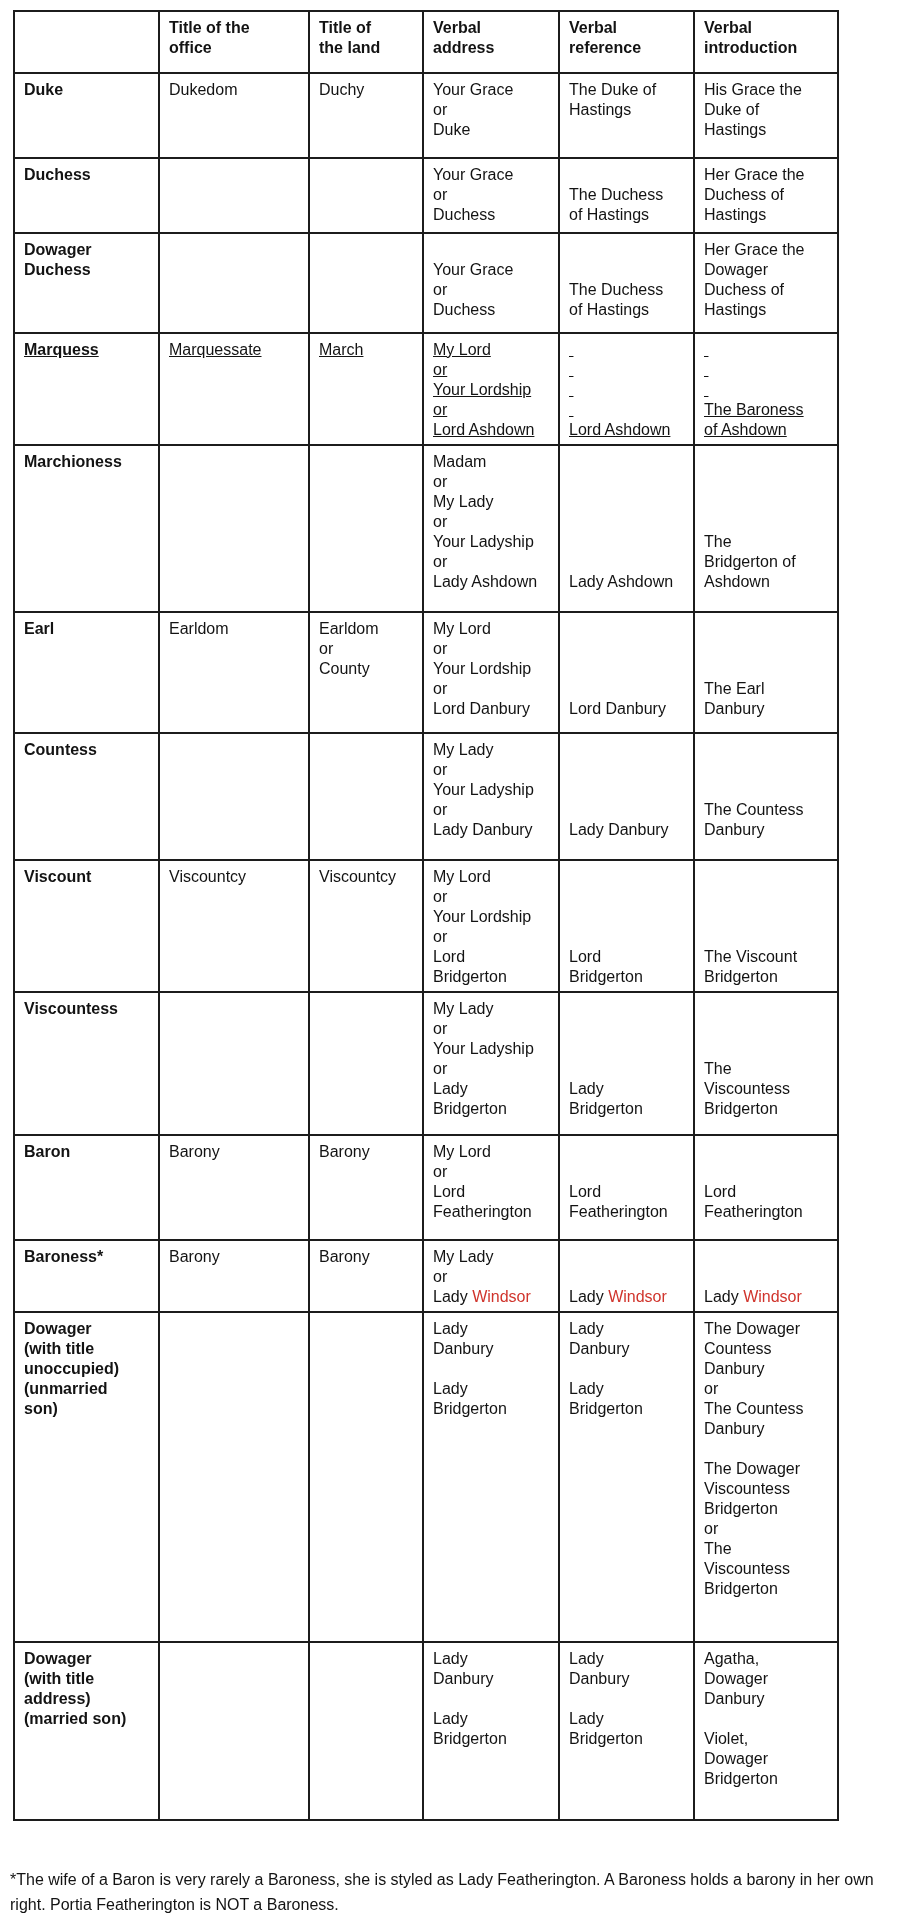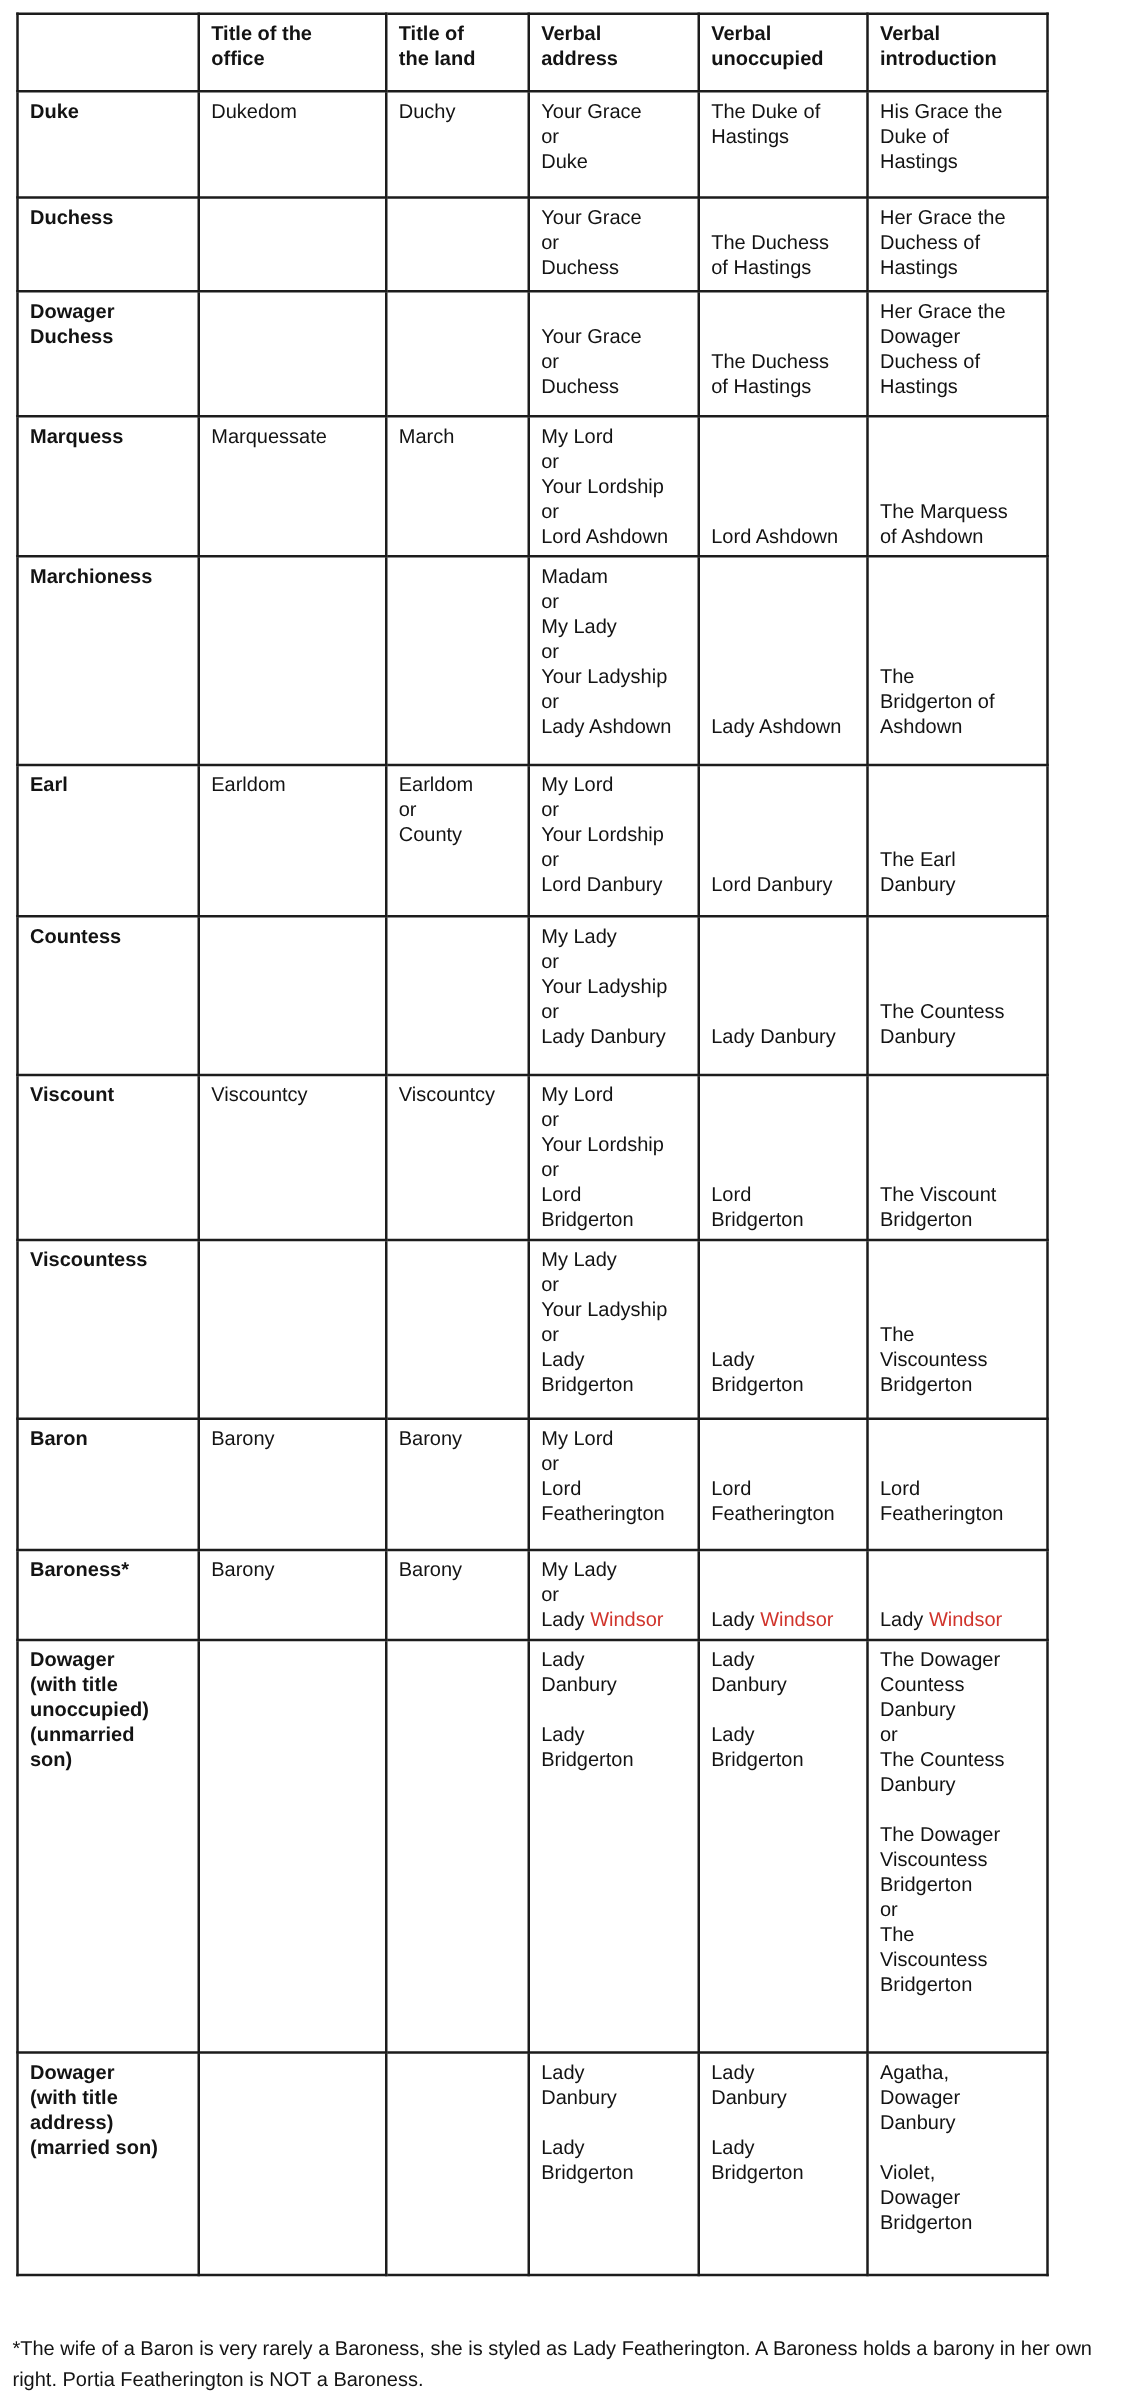--- a/index.html
+++ b/index.html
@@ -32,21 +32,21 @@
     overflow:hidden;
   }
   table.peerage th{font-weight:bold;}
   tbody td:first-child{font-weight:bold;}
   .ln{min-height:20px;white-space:nowrap;}
   
   thead tr{height:62px;border-radius:17px;}
   tbody tr:nth-child(1){height:85px;margin-left:28px;}
   tbody tr:nth-child(2){height:75px;}
   tbody tr:nth-child(3){height:100px;}
-  tbody tr:nth-child(4){height:99px;}
+  tbody tr:nth-child(4){height:99px;text-decoration:underline;}
   tbody tr:nth-child(5){height:167px;}
   tbody tr:nth-child(6){height:121px;}
   tbody tr:nth-child(7){height:127px;}
   tbody tr:nth-child(8){height:124px;}
   tbody tr:nth-child(9){height:143px;}
   tbody tr:nth-child(10){height:105px;border-radius:22px;}
   tbody tr:nth-child(11){height:72px;}
   tbody tr:nth-child(12){height:330px;}
   tbody tr:nth-child(13){height:178px;}
   .footnote{
@@ -83,21 +83,21 @@
           <th>
             <div class="ln">Title of</div>
             <div class="ln">the land</div>
           </th>
           <th>
             <div class="ln">Verbal</div>
             <div class="ln">address</div>
           </th>
           <th>
             <div class="ln">Verbal</div>
-            <div class="ln">unoccupied</div>
+            <div class="ln">reference</div>
           </th>
           <th>
             <div class="ln">Verbal</div>
             <div class="ln">introduction</div>
           </th>
         </tr>
     </thead>
     <tbody>
         <tr>
           <td>
@@ -193,21 +193,21 @@
             <div class="ln">&nbsp;</div>
             <div class="ln">&nbsp;</div>
             <div class="ln">&nbsp;</div>
             <div class="ln">&nbsp;</div>
             <div class="ln">Lord Ashdown</div>
           </td>
           <td>
             <div class="ln">&nbsp;</div>
             <div class="ln">&nbsp;</div>
             <div class="ln">&nbsp;</div>
-            <div class="ln">The Marquess</div>
+            <div class="ln">The Baroness</div>
             <div class="ln">of Ashdown</div>
           </td>
         </tr>
         <tr>
           <td>
             <div class="ln">Marchioness</div>
           </td>
           <td></td>
           <td></td>
           <td>

